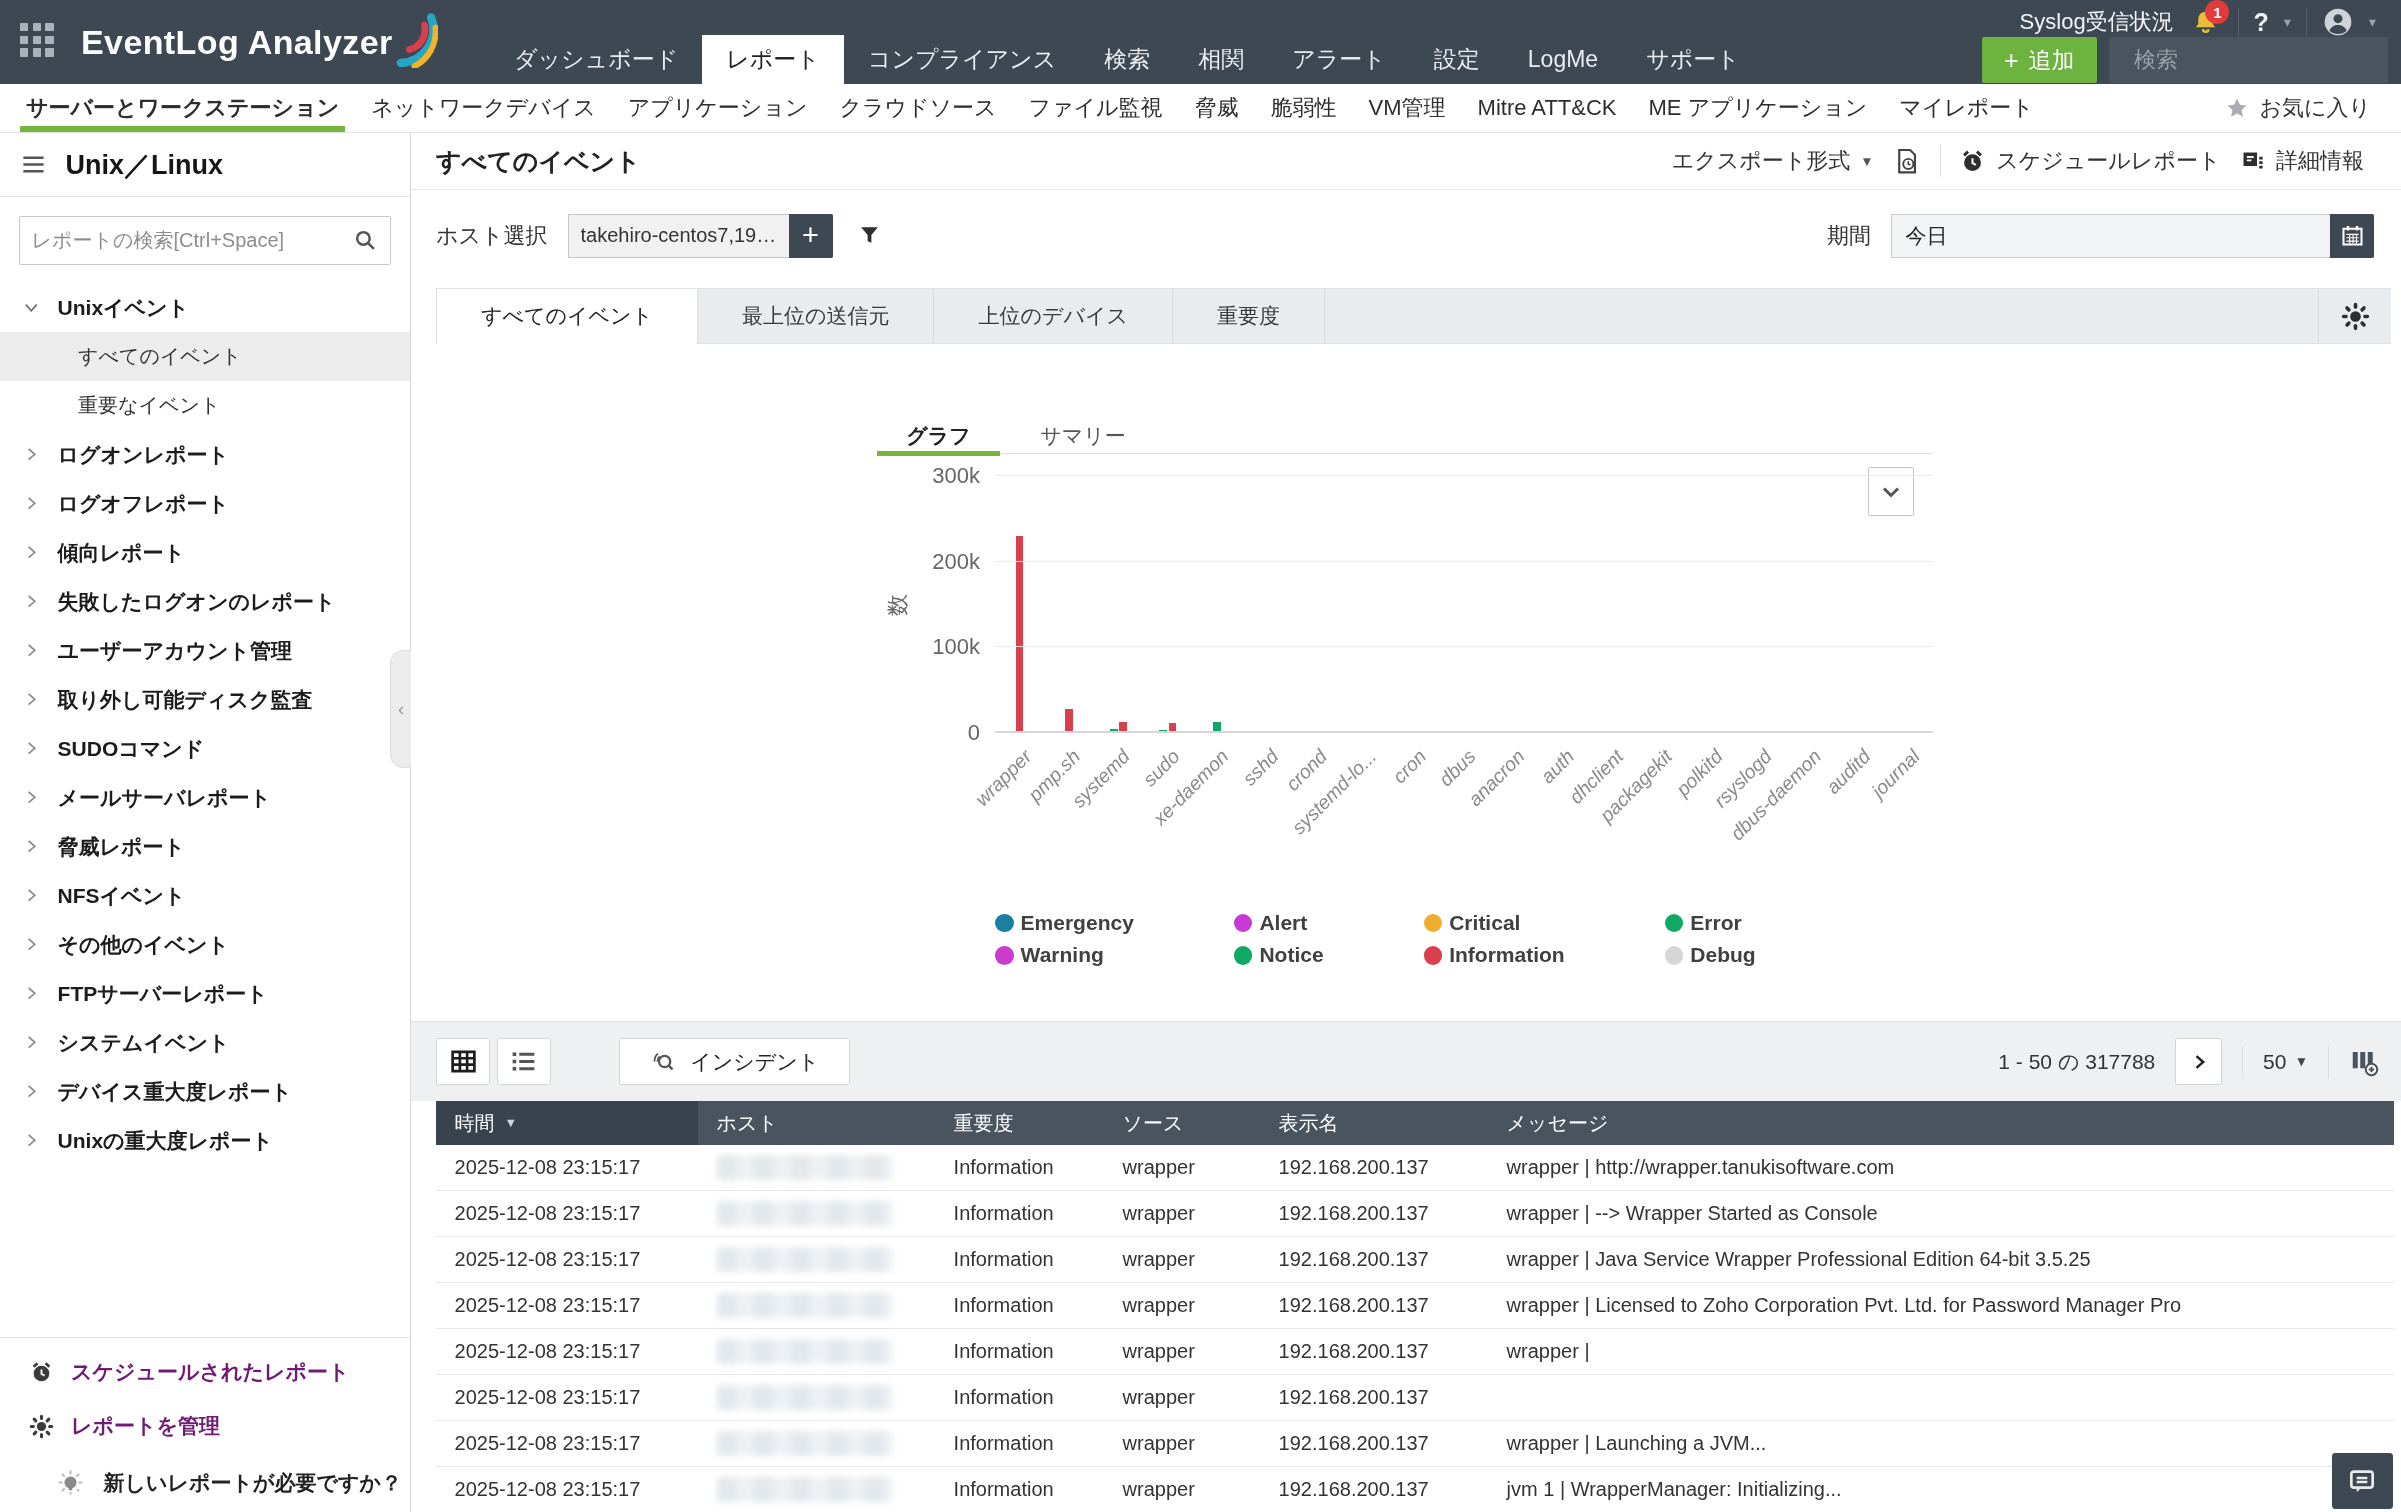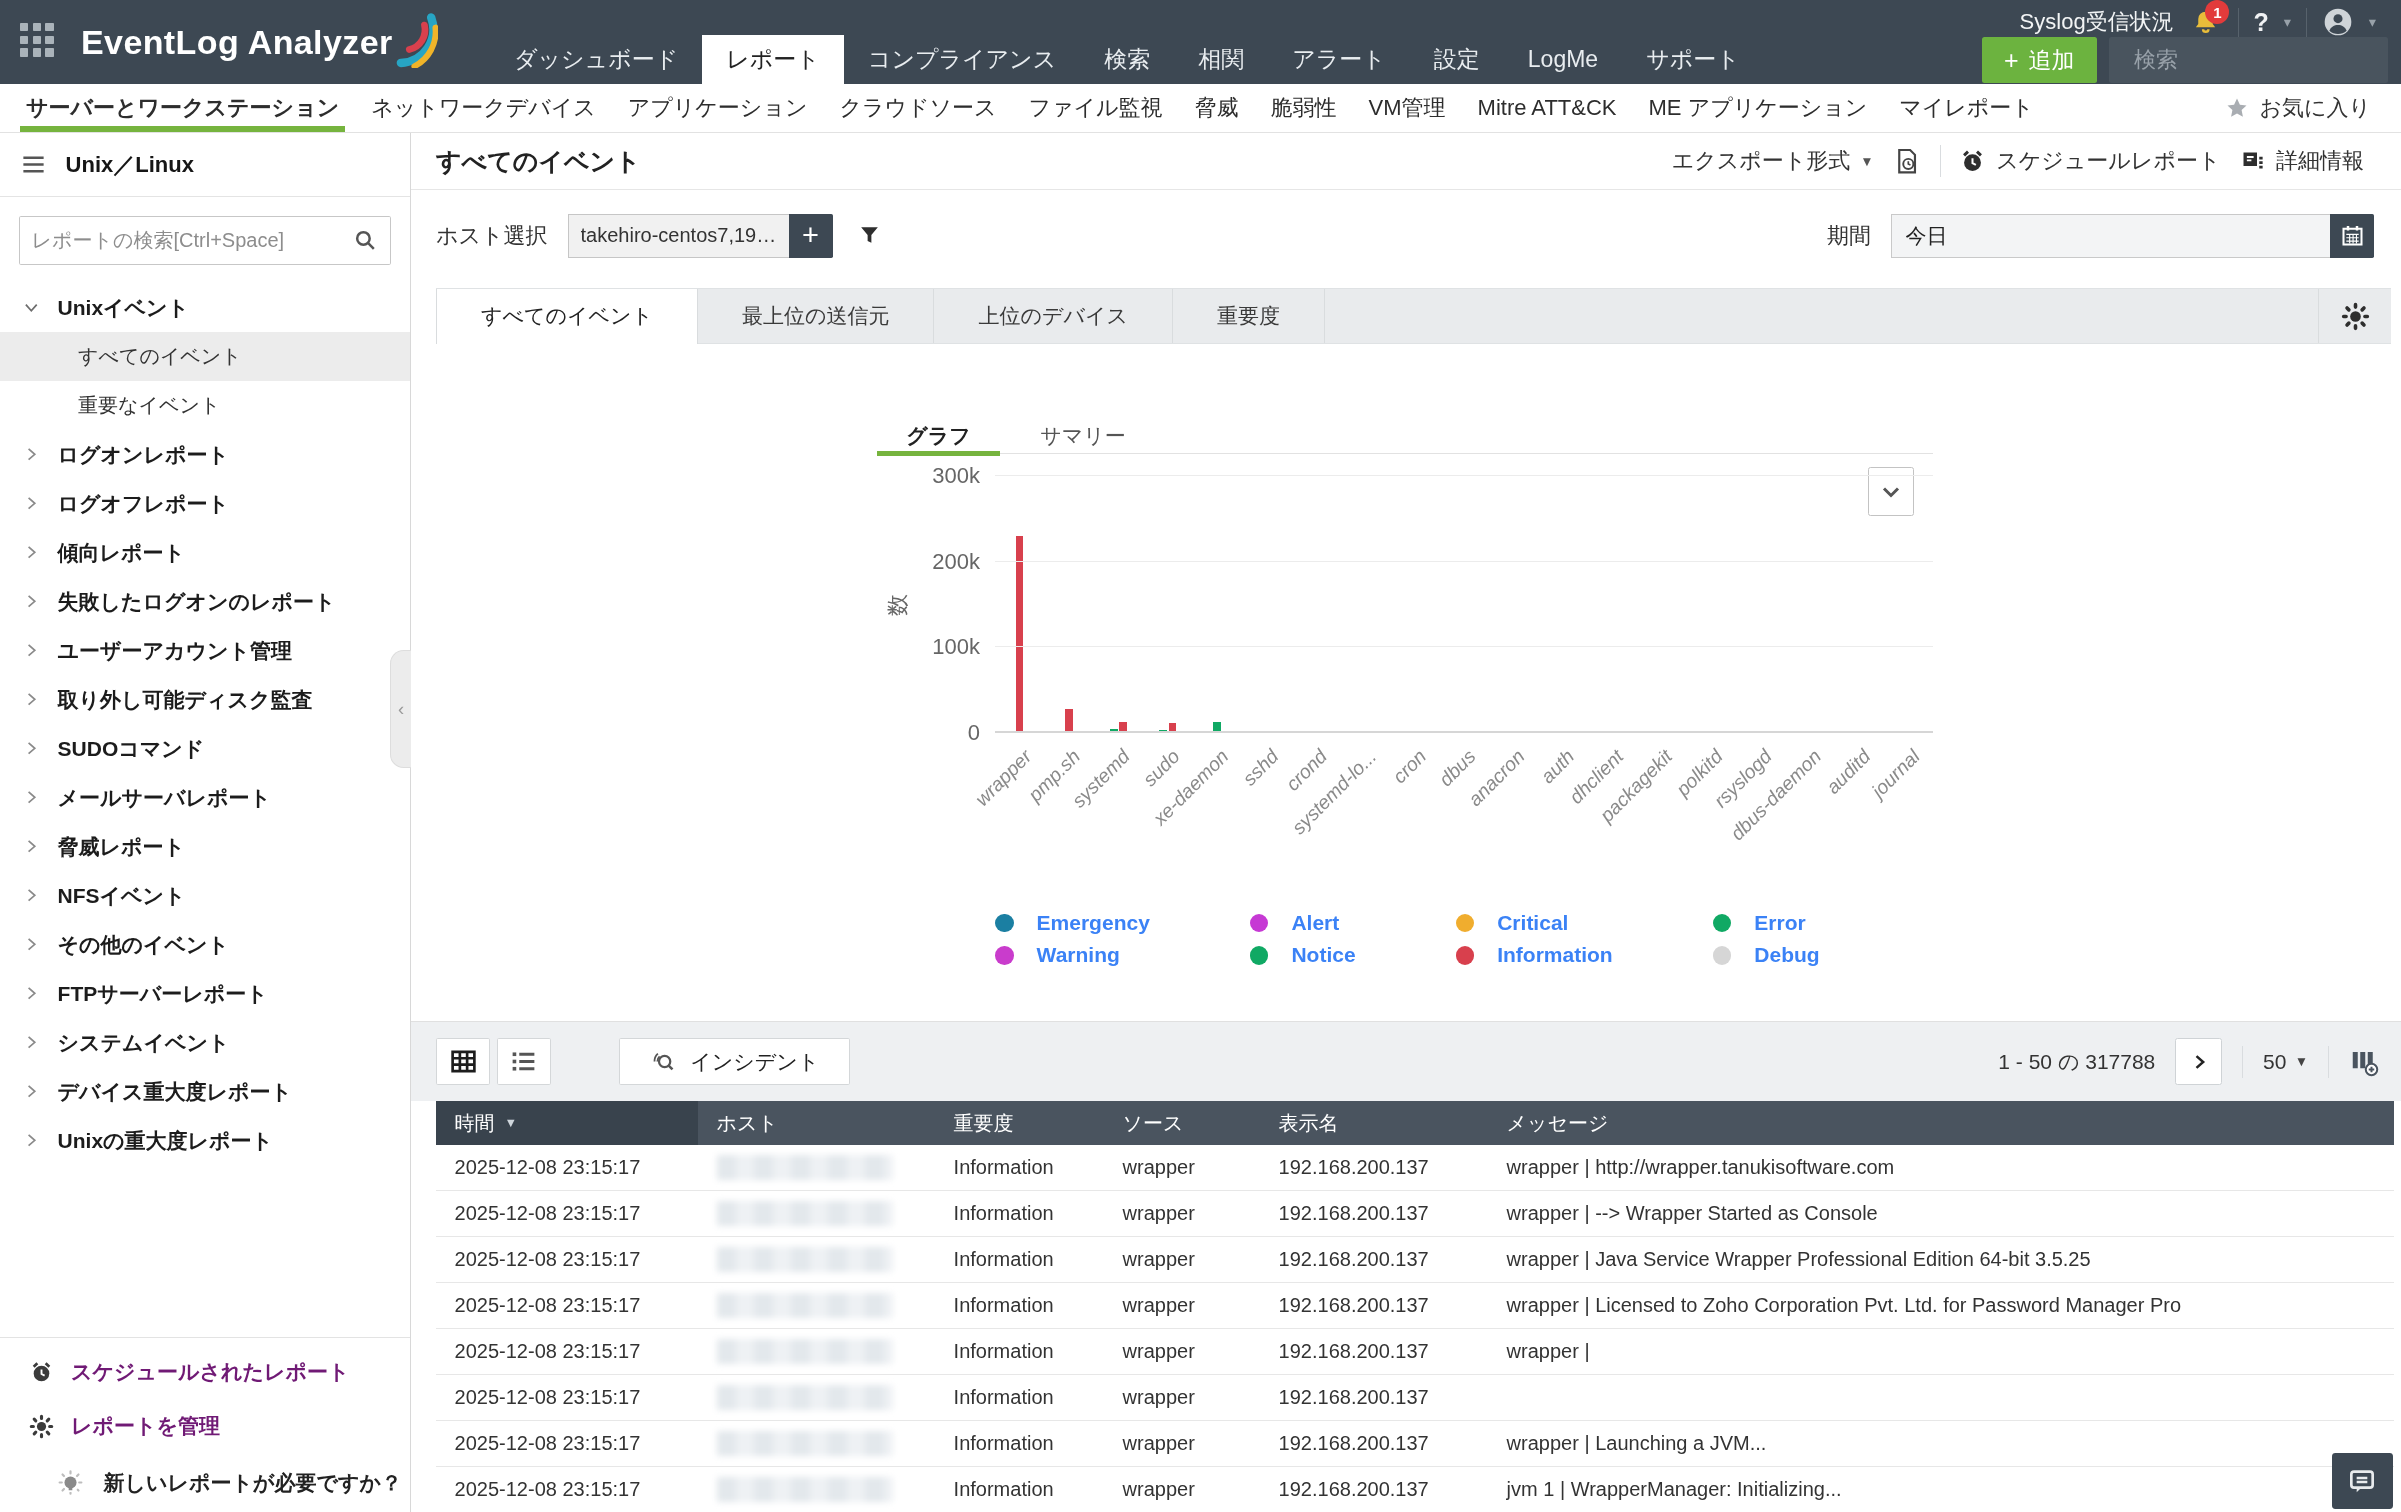--- a/index.html
+++ b/index.html
@@ -49,21 +49,21 @@
          font-size:22px; color:#333; cursor:pointer; }
 
   
   .content { display:flex; height:1379px; }
   .sidebar { position:relative; width:411px; flex:none; background:#fff;
              border-right:0.8px solid #d8d8d8; }
   .main { flex:1; position:relative; background:#fff; overflow:hidden; }
 
   
   .sb-head { display:flex; align-items:center; gap:18.6px; padding:17px 20px; height:63px; }
-  .sb-title { font-size:22px; font-weight:700; color:#161616; }
+  .sb-title { font-size:27px; font-weight:700; color:#161616; }
   .sb-rule { border-top:0.8px solid #e4e4e4; margin:0 0; }
   .sb-search { margin:18.6px; height:49px; border:0.8px solid #c7c7c7; border-radius:1.7px;
                display:flex; align-items:center; padding:0 12px; }
   .sb-search input { flex:1; border:none; outline:none; font-size:20px; color:#444; }
   .sb-search input::placeholder { color:#8d8d8d; }
   .tree-item { display:flex; align-items:center; gap:17px; height:49px; padding-left:22px;
                font-size:21px; font-weight:700; color:#1c1c1c; cursor:pointer; }
   .tree-subitem { height:49px; display:flex; align-items:center; padding-left:78px;
                   font-size:20px; font-weight:400; color:#333; cursor:pointer; }
   .tree-subitem.selected { background:#ececec; }
@@ -134,21 +134,21 @@
   .ylab { position:absolute; left:-108px; top:50%; transform:translate(-0%,-50%) rotate(-90deg);
           font-size:22px; color:#666; }
   .slots { position:absolute; left:0; right:0; bottom:0; top:0; display:flex; }
   .slot { flex:1; position:relative; display:flex; align-items:flex-end; justify-content:center; }
   .bar { width:7.6px; margin:0 0.8px; }
   .xstrip { position:relative; margin-left:118px; width:938px; height:166px; }
   .xlab { position:absolute; top:12px; white-space:nowrap; font-style:italic;
           font-size:19.4px; color:#8a8a8a; transform:rotate(-45deg); transform-origin:100% 0; }
   .legend { margin:12px 0 0 118px; display:grid; grid-template-columns:repeat(4,max-content);
             column-gap:100px; row-gap:8.4px; }
-  .lg-item { display:flex; align-items:center; gap:23px; font-size:21px; font-weight:700; color:#3b82f6; }
+  .lg-item { display:flex; align-items:center; gap:7px; font-size:21px; font-weight:700; color:#404040; }
   .lg-dot { width:18.6px; height:18.6px; border-radius:50%; flex:none; }
   .panel-sep { margin-top:54px; border-bottom:0.8px solid #e0e0e0; }
 
   
   .tbl-toolbar { height:79px; background:#eef0f2; display:flex; align-items:center;
                  padding:0 22px 0 25px; }
   .view-btn { width:54px; height:47px; background:#fff; border:0.8px solid #d4d7d9; border-radius:1.7px;
               display:flex; align-items:center; justify-content:center; cursor:pointer; }
   .view-btn + .view-btn { margin-left:6.8px; }
   .incident-btn { margin-left:68px; height:47px; background:#fff; border:0.8px solid #d4d7d9;

